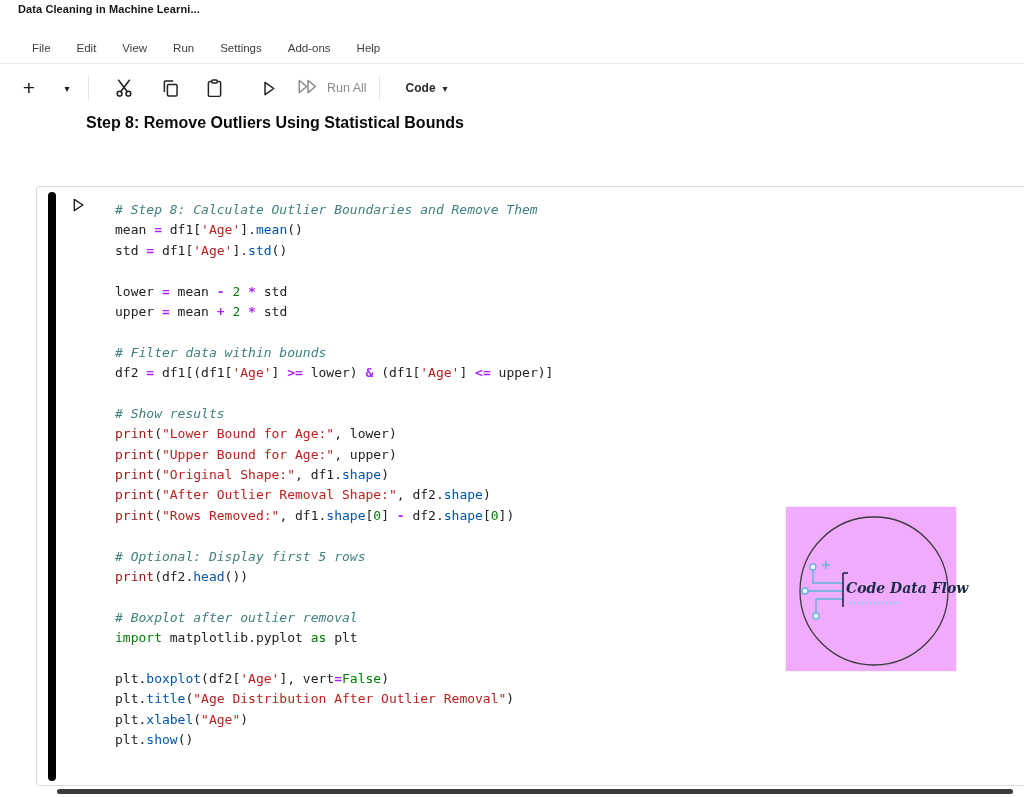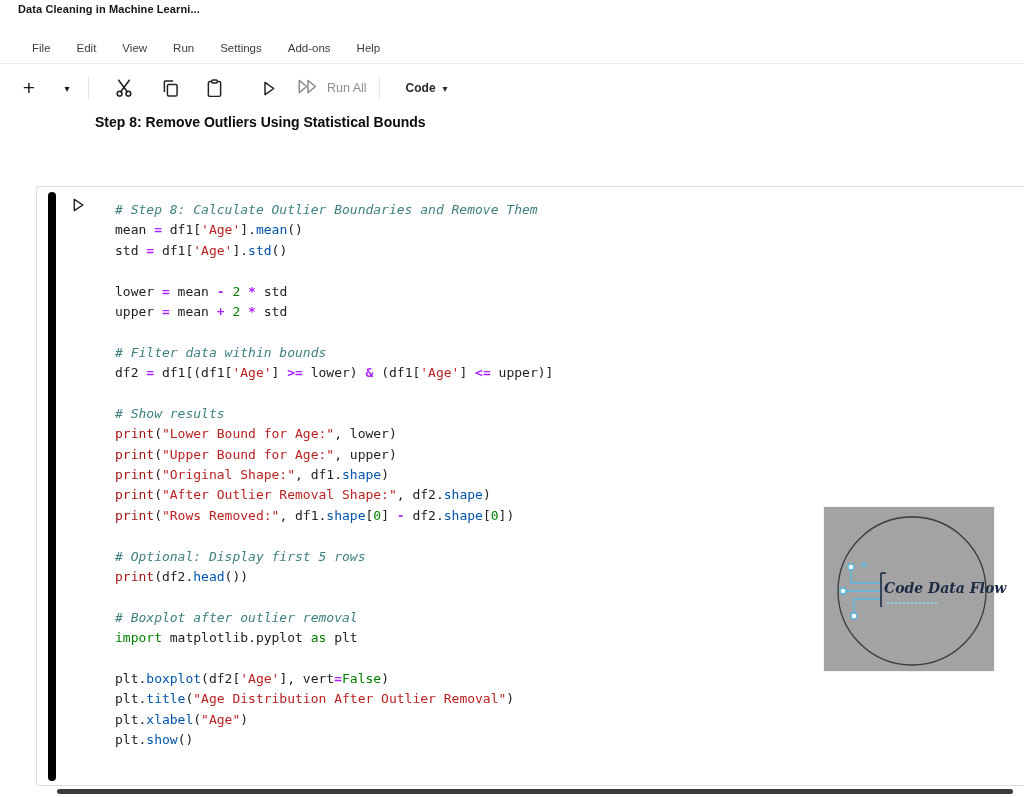--- a/index.html
+++ b/index.html
@@ -35,22 +35,22 @@
   .tb-icon svg { display:block; }
   .ml8{margin-left:8px;} .ml14{margin-left:14px;} .ml16{margin-left:16px;} .ml24{margin-left:24px;}
   .runall { display:flex; align-items:center; gap:6px; margin-left:12px;justify-content:flex-end; }
   .runall-label { font-size:12.5px; color:#8d8d8d; }
   .codetype { display:flex; align-items:center; gap:7px; margin-left:14px; cursor:pointer; }
   .codetype-label { font-size:12px; font-weight:bold; color:#2a2a2a; }
   .codetype-caret { font-size:10px; color:#2a2a2a; }
 
   
   .md-heading {
-    position:absolute; left:95px; top:114px;
-    font-size:14px; font-weight:bold; color:#0a0a0a;
+    position:absolute; left:86px; top:114px;
+    font-size:16px; font-weight:bold; color:#0a0a0a;
   }
 
   
   .cell {
     position:absolute; left:36px; top:186px; width:1012px; height:600px;
     background:#fff; border:1px solid #dcdcdc; border-radius:3px;
   }
   .cell-bar {
     position:absolute; left:11px; top:5px; width:8px; height:589px;
     background:#000; border-radius:4px;
@@ -66,22 +66,22 @@
   .tok-com { color:var(--c-comment,#408080); font-style:italic;text-align:right; }
   .tok-str { color:var(--c-string,#BA2121); }
   .tok-kw  { color:var(--c-keyword,#008000); font-weight:normal; }
   .tok-num { color:var(--c-number,#008000); }
   .tok-op  { color:var(--c-operator,#AA22FF); font-weight:bold; }
   .tok-fn  { color:var(--c-function,#A31515); }
   .tok-prop{ color:var(--c-property,#0055AA); }
 
   
   .logo {
-    position:absolute; left:824px; top:507px; width:170px; height:164px;
-    background:#a3a3a3; box-shadow:0 0 0 1px #f3f3f3; z-index:5;
+    position:absolute; left:786px; top:507px; width:170px; height:164px;
+    background:#f0abfc; box-shadow:0 0 0 1px #f3f3f3; z-index:5;
   }
   .logo svg { position:absolute; left:0; top:0; }
   .logo-text {
     position:absolute; left:60px; top:73px; width:102px;
     font-family:"DejaVu Serif", serif; font-style:italic; font-weight:bold;
     font-size:14px; color:#1b2b45; white-space:nowrap;
   }
   .logo-tagline {
     position:absolute; left:63px; top:95px; width:50px; height:0;
     border-top:2px dotted #8fd0ea;

